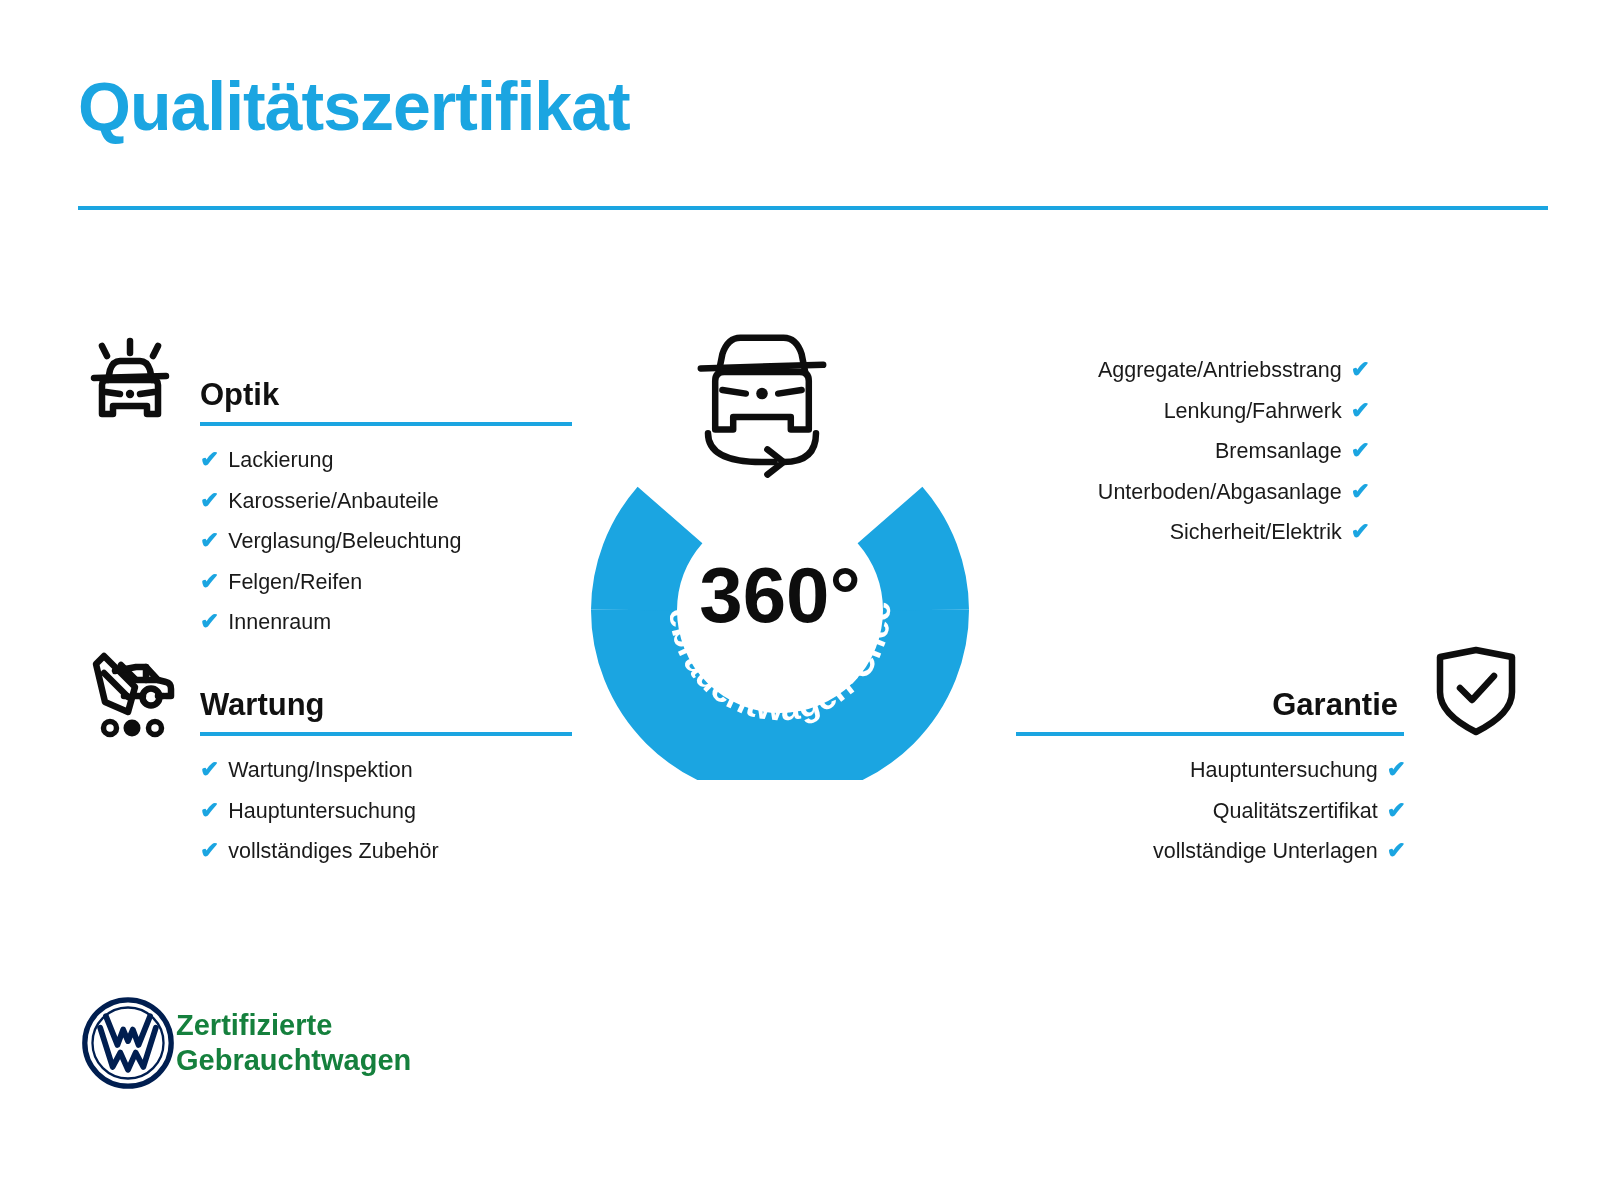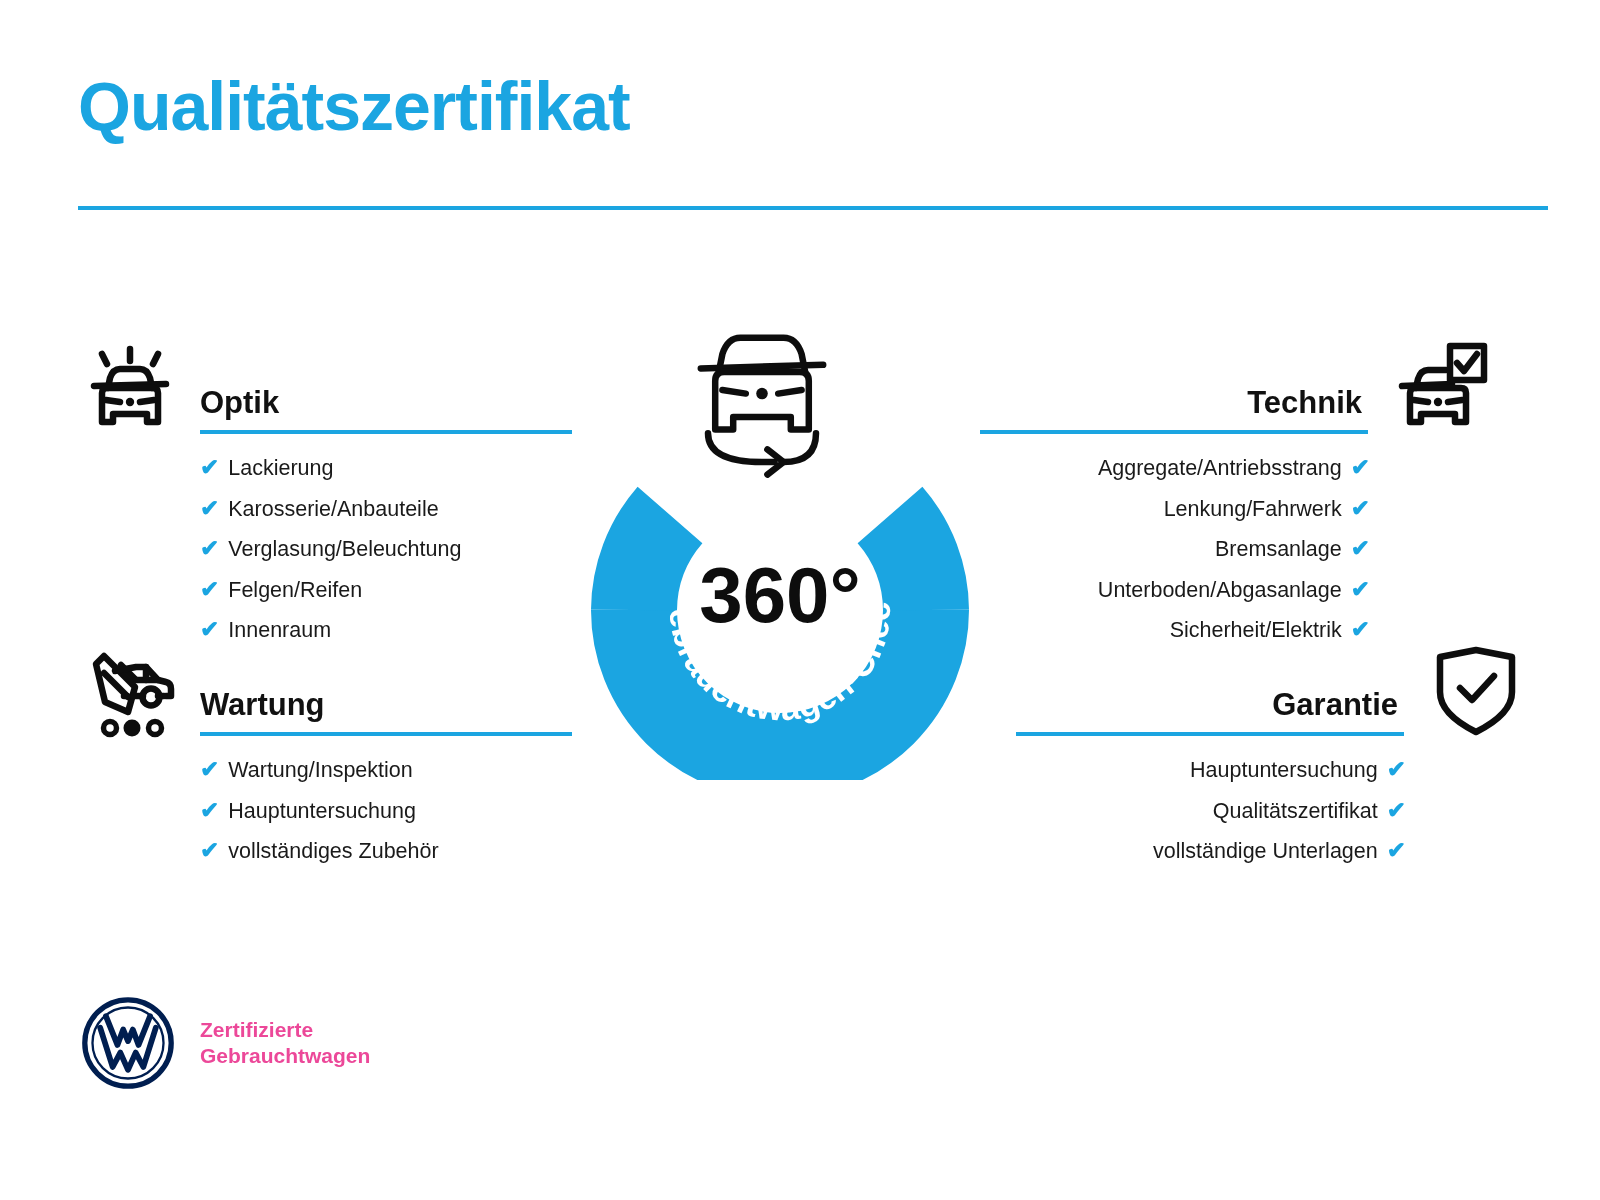--- a/index.html
+++ b/index.html
@@ -41,37 +41,37 @@
 
   
   .right .item{justify-content:flex-end;}
   .right .item .chk{margin-left:9px;order:2;}
   .right .sec-title{text-align:right;}
 
   
   .icon-box{display:flex;align-items:center;justify-content:center;}
 
   
-  #sec-optik   {left:78px;  top:336px; width:512px;}
+  #sec-optik   {left:78px;  top:328px; width:512px;}
   #sec-wartung {left:78px;  top:638px; width:512px;}
   #sec-technik {left:980px; top:336px; width:512px;}
   #sec-garantie{left:1016px; top:638px; width:512px;}
 
   .row-top{display:flex;align-items:flex-end;}
   .head-block{flex:1;}
   .head-block .sec-title{padding-bottom:2px;}
 
   
   #badge{position:absolute;left:560px;top:300px;width:440px;height:480px;}
 
   
   #footer{position:absolute;left:80px;top:995px;display:flex;align-items:center;}
   .vw-words{
-    margin-left:24px;color:#ec4899;font-weight:bold;
-    font-size:21px;line-height:1.22;white-space:nowrap;
+    color:#15803d;font-weight:bold;
+    font-size:29px;line-height:1.22;white-space:nowrap;
   }
 </style>
 </head>
 <body>
 
 <div class="page">
 
   <div class="title">Qualitätszertifikat</div>
   <div class="top-rule"></div>
 
@@ -157,40 +157,20 @@
           <span>Hauptuntersuchung</span>
         </div>
       <div class="item">
           <span class="chk">✔</span>
           <span>vollständiges Zubehör</span>
         </div>
     </div>
   </div>
 
   <div class="section right" id="sec-technik">
-    <div class="row-top">
-      <div class="head-block">
-        <div class="sec-title" style="text-align:right;padding-right:8px;">Technik</div>
-        <div class="sec-rule" style="width:388px;margin-left:0;"></div>
-      </div>
-      <div class="icon-box" style="width:104px;height:104px;margin-left:18px;margin-bottom:-6px;">
-        <svg viewBox="0 0 100 100" width="100" height="100">
-          <g fill="none" stroke="#0d0d0d" stroke-width="6.5" stroke-linecap="round" stroke-linejoin="round">
-            <path d="M26 50 L28 41 Q31 32 38 32 L56 32"></path>
-            <path d="M12 48 L62 46"></path>
-            <path d="M20 55 L20 84 L31 84 L31 76 L65 76 L65 84 L76 84 L76 55 Q76 50 71 50 L25 50 Q20 50 20 55 Z"></path>
-            <path d="M24 62 L38 64"></path>
-            <path d="M72 62 L58 64"></path>
-            <rect x="60" y="8" width="34" height="34"></rect>
-            <path d="M67 25 L74 33 L87 16"></path>
-          </g>
-          <circle cx="48" cy="64" r="4.2" fill="#0d0d0d"></circle>
-        </svg>
-      </div>
-    </div>
     <div class="items" style="margin-right:122px;margin-top:22px;">
       <div class="item">
           <span>Aggregate/Antriebsstrang</span>
           <span class="chk">✔</span>
         </div>
       <div class="item">
           <span>Lenkung/Fahrwerk</span>
           <span class="chk">✔</span>
         </div>
       <div class="item">

